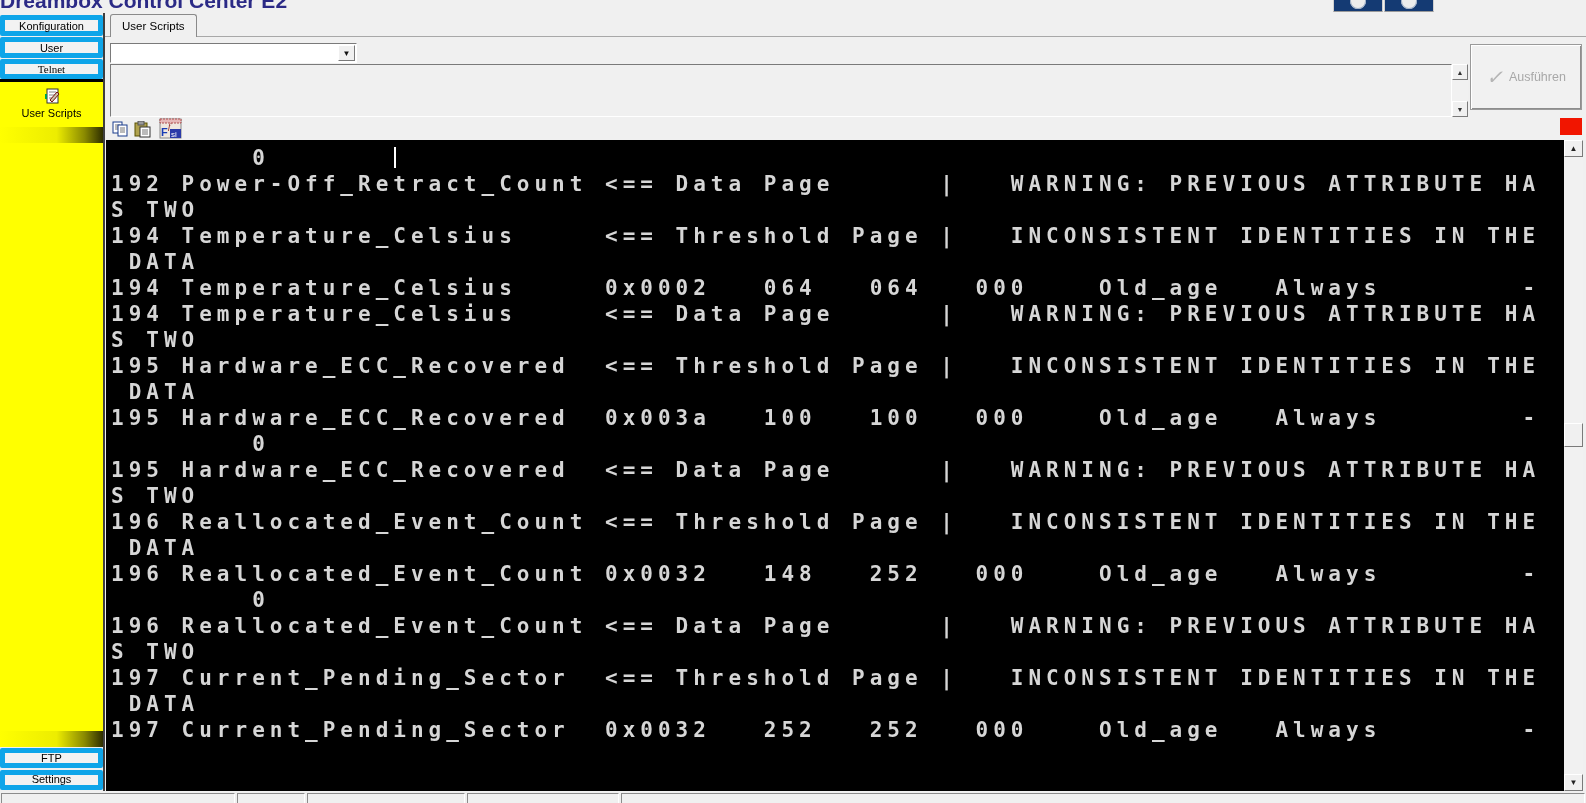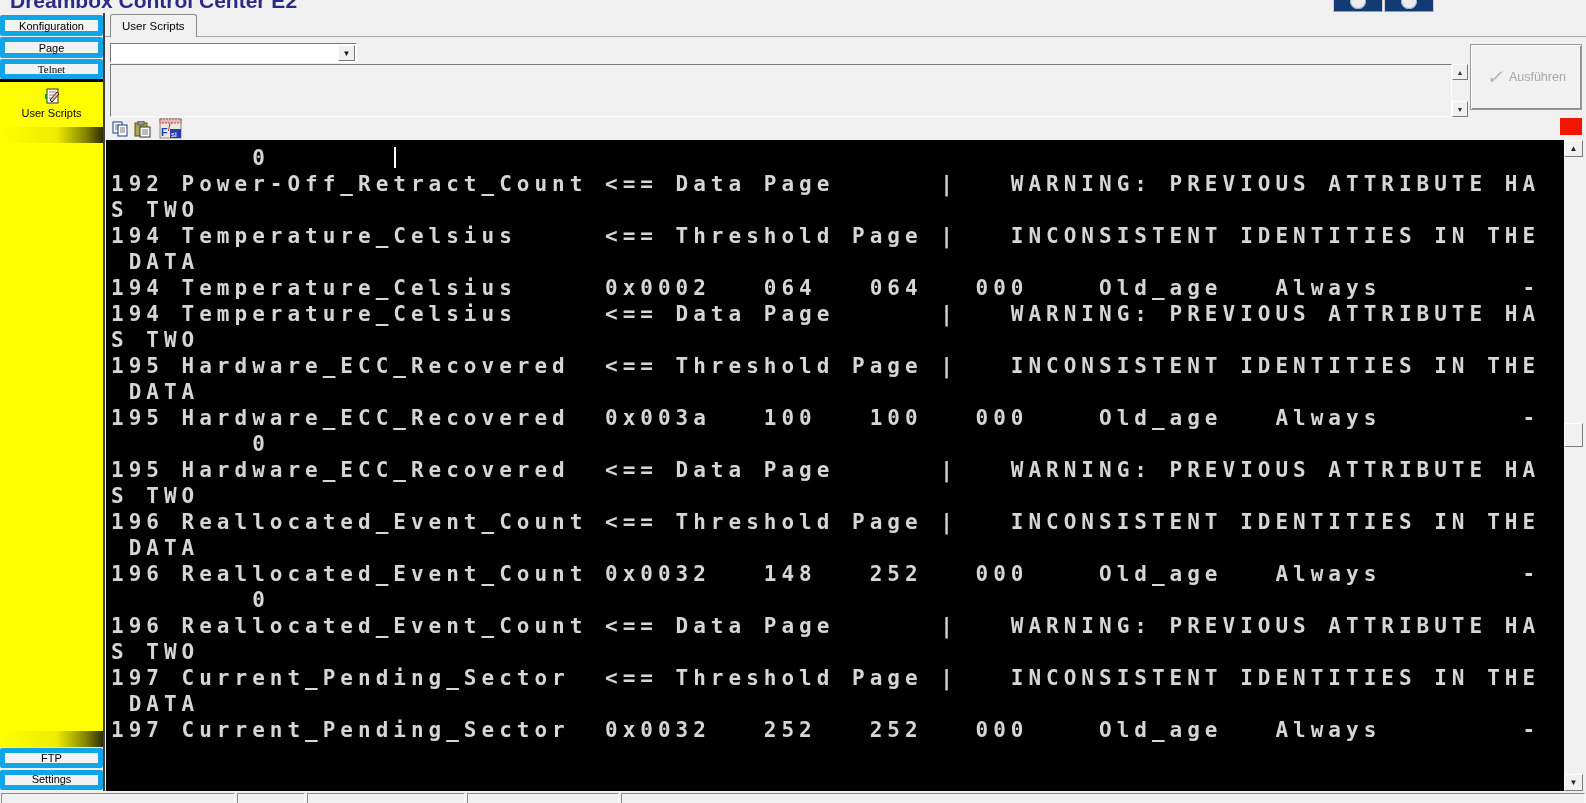--- a/index.html
+++ b/index.html
@@ -1,20 +1,20 @@
 <!DOCTYPE html>
 <html><head>
 <meta charset="utf-8">
 <style>
   html,body{margin:0;padding:0;background:#f0f0f0;}
   #app{position:relative;width:1586px;height:803px;background:#f0f0f0;overflow:hidden;
        font-family:"Liberation Sans",sans-serif;color:#000;}
 
   
-  #titleclip{position:absolute;left:10px;top:0;width:420px;height:13px;overflow:hidden;}
+  #titleclip{position:absolute;left:0;top:0;width:420px;height:13px;overflow:hidden;}
   #titletext{position:absolute;left:0;top:-11px;font-size:21px;font-weight:bold;color:#2b2a86;white-space:nowrap;}
   .tb-btn{position:absolute;top:0;width:48px;height:11px;background:#143a73;overflow:hidden;
           border-left:1px solid #cfcfcf;border-right:1px solid #cfcfcf;border-bottom:1px solid #9a9a9a;}
   .globe{position:absolute;left:16px;top:-7px;width:16px;height:16px;border-radius:50%;background:#ececec;
          box-shadow:inset 0 0 0 1px #9fb0c8;}
 
   
   .sbtn{position:absolute;left:0;width:103px;height:21px;background:#f2f2f2;
         border:5px solid #0ea5e9;border-radius:2px;box-sizing:border-box;
         display:flex;align-items:center;justify-content:center;font-size:11px;cursor:default;}
@@ -93,21 +93,21 @@
     <span class="globe"></span>
   </div>
   <div class="tb-btn" style="left:1384px;">
     <span class="globe"></span>
   </div>
 
   <div class="sbtn" style="top:15px;">
     <span>Konfiguration</span>
   </div>
   <div class="sbtn" style="top:37px;">
-    <span>Page</span>
+    <span>User</span>
   </div>
   <div class="sbtn" style="top:59px;height:20px;font-family:Liberation Serif, serif;">
     <span>Telnet</span>
   </div>
   <div id="sb-divider"></div>
 
   <div id="sb-active">
     <span id="sb-icon">
       <svg width="17" height="17" viewBox="0 0 17 17">
         <rect x="3" y="1" width="11" height="14" fill="#ffffff" stroke="#333333" stroke-width="1"></rect>

